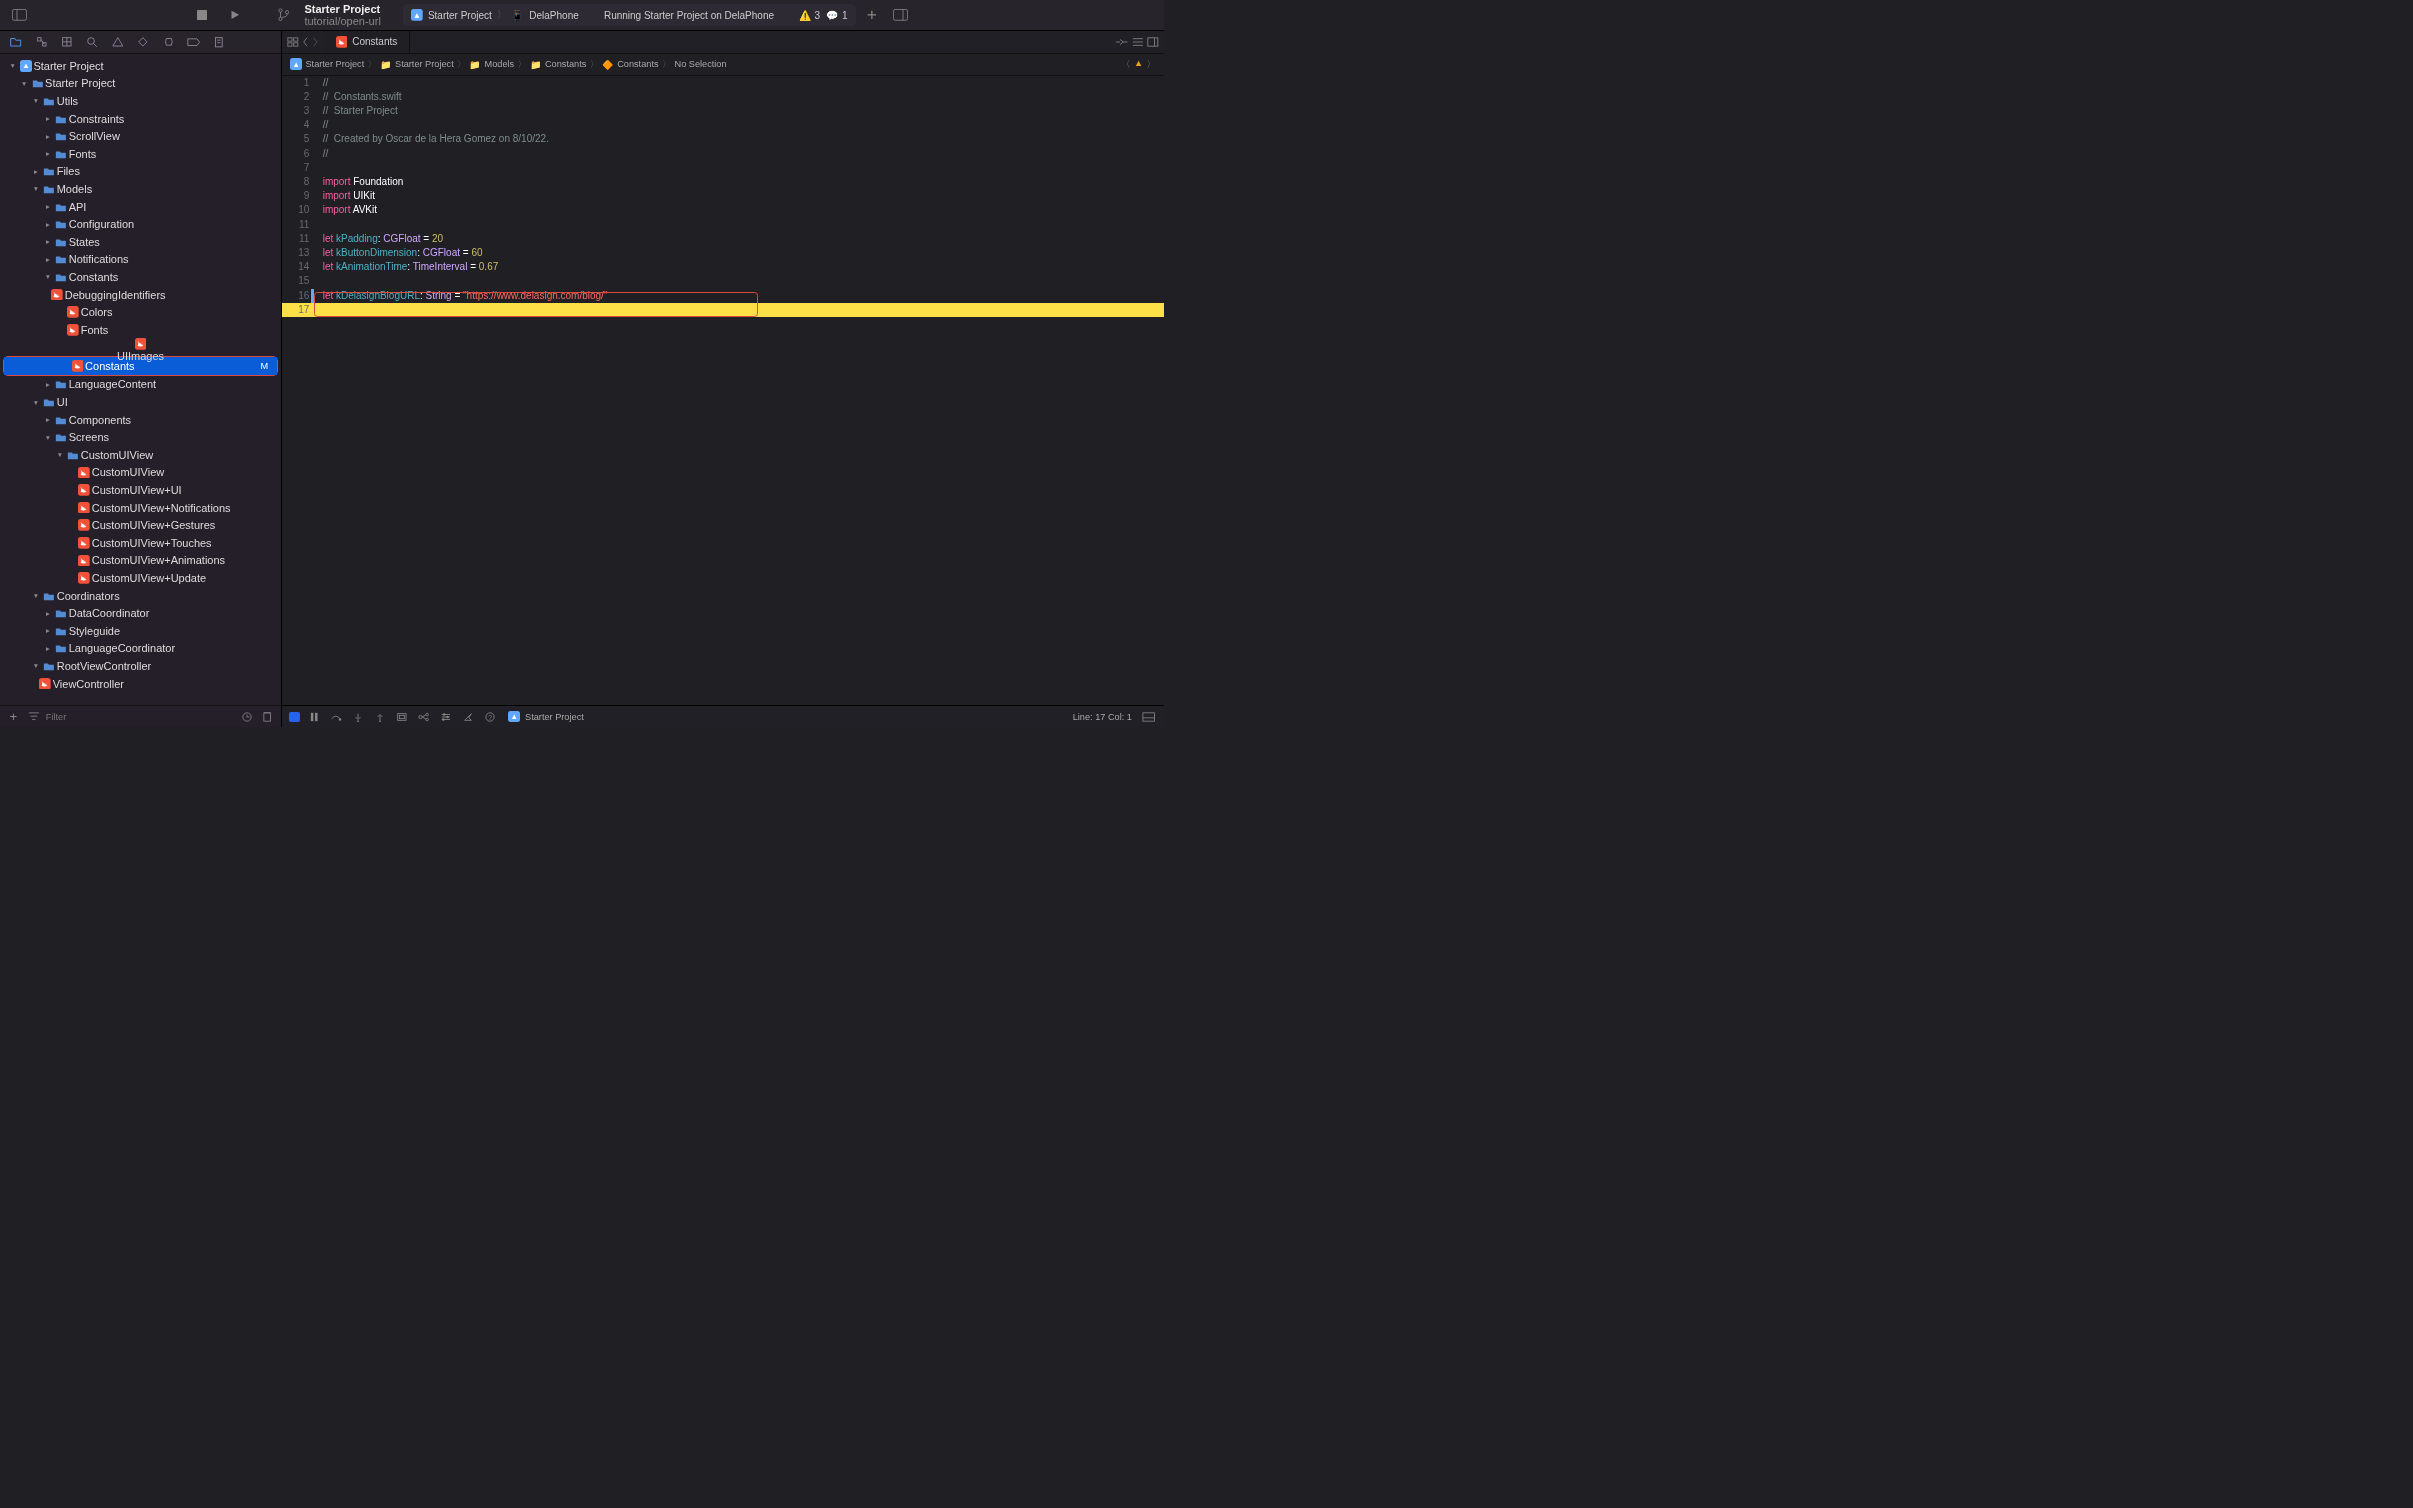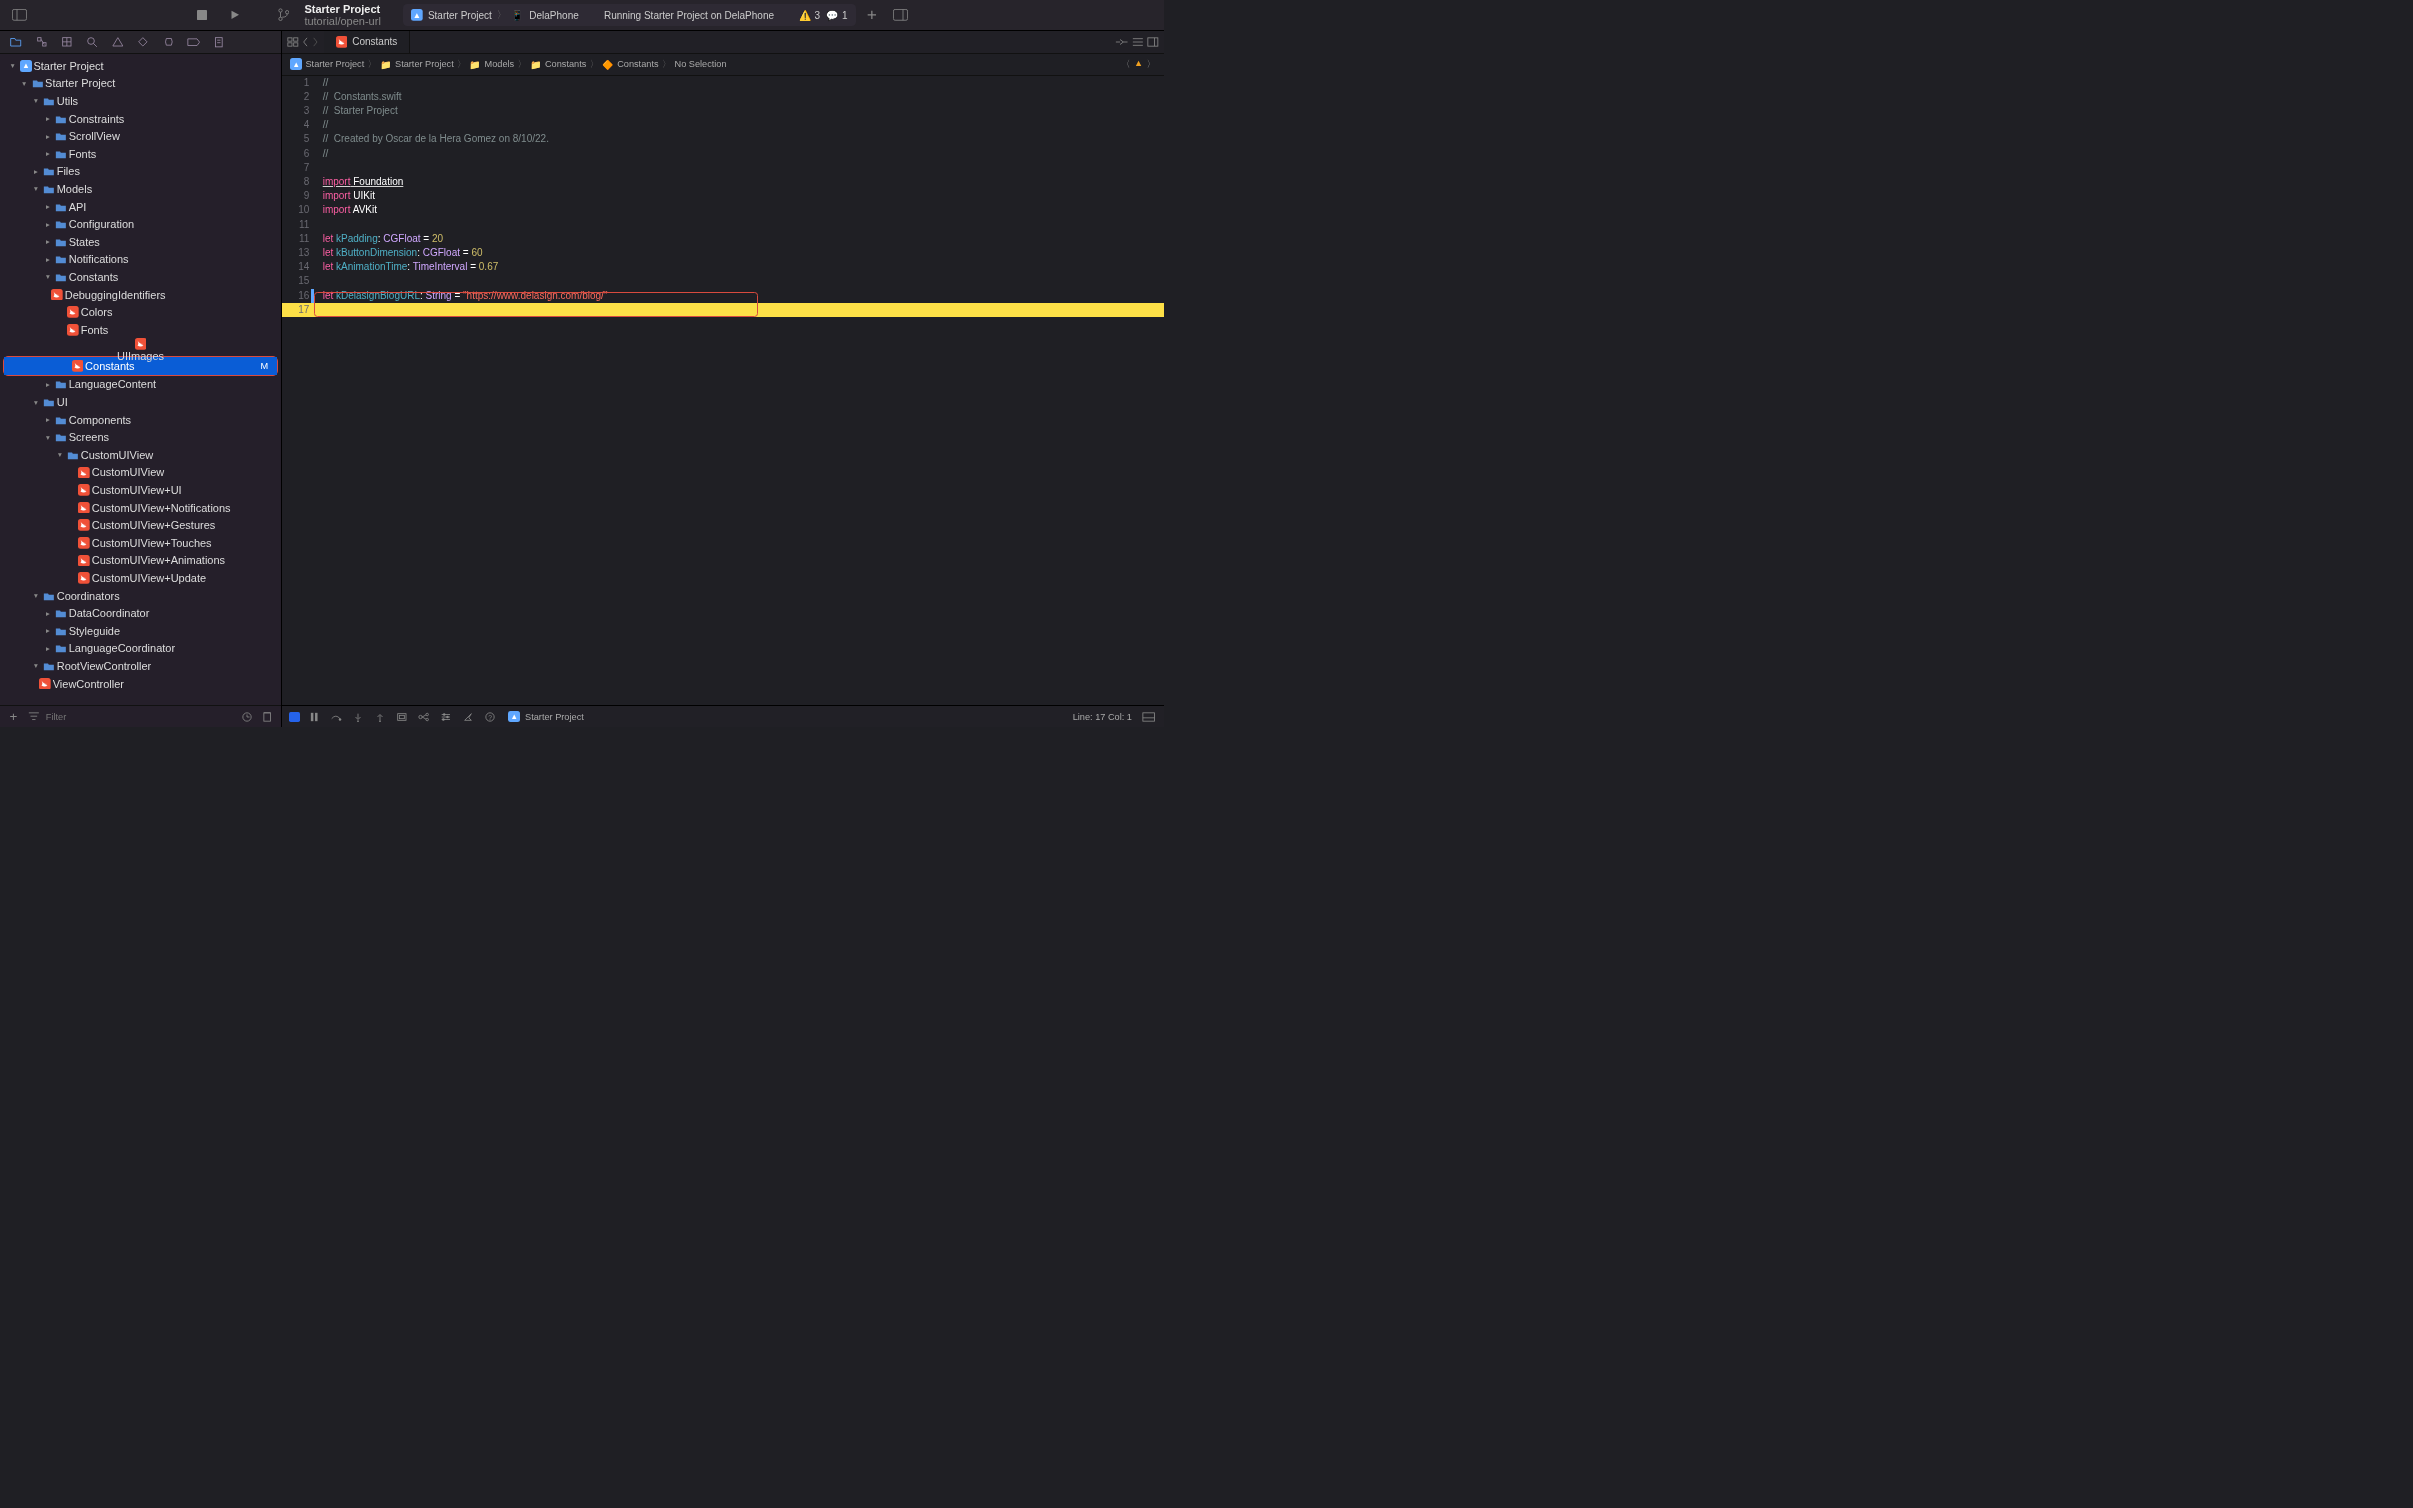--- a/index.html
+++ b/index.html
@@ -690,21 +690,21 @@
           <div class="line-row">
             <div class="line-no">6</div>
             <div class="code-line" style="position: relative;"><span class="k-comment">//</span></div>
           </div>
           <div class="line-row">
             <div class="line-no">7</div>
             <div class="code-line" style="position: relative;"></div>
           </div>
           <div class="line-row">
             <div class="line-no">8</div>
-            <div class="code-line" style="position: relative; text-decoration: underline;"><span class="k-keyword">import</span><span class="k-plain"> Foundation</span></div>
+            <div class="code-line" style="position: relative;"><span class="k-keyword">import</span><span class="k-plain"> Foundation</span></div>
           </div>
           <div class="line-row">
             <div class="line-no">9</div>
             <div class="code-line" style="position: relative;"><span class="k-keyword">import</span><span class="k-plain"> UIKit</span></div>
           </div>
           <div class="line-row">
             <div class="line-no">10</div>
             <div class="code-line" style="position: relative;"><span class="k-keyword">import</span><span class="k-plain"> AVKit</span></div>
           </div>
           <div class="line-row">

